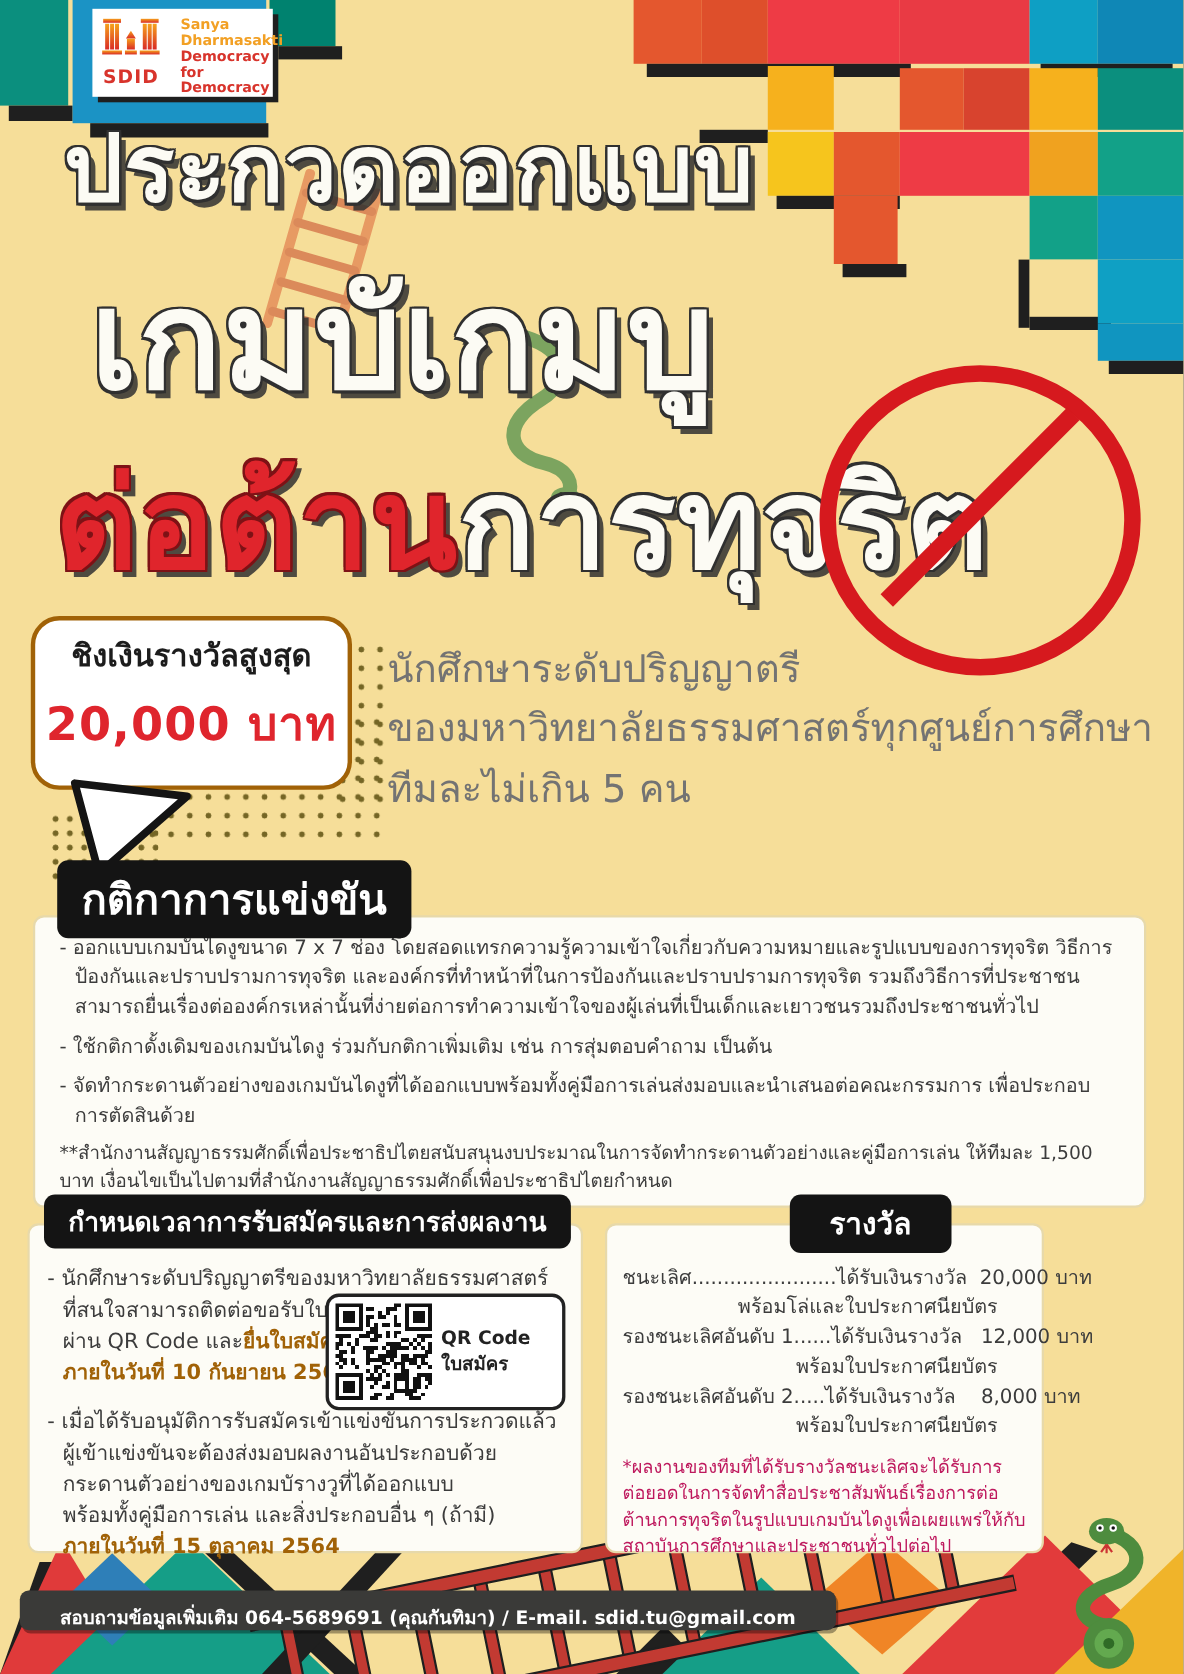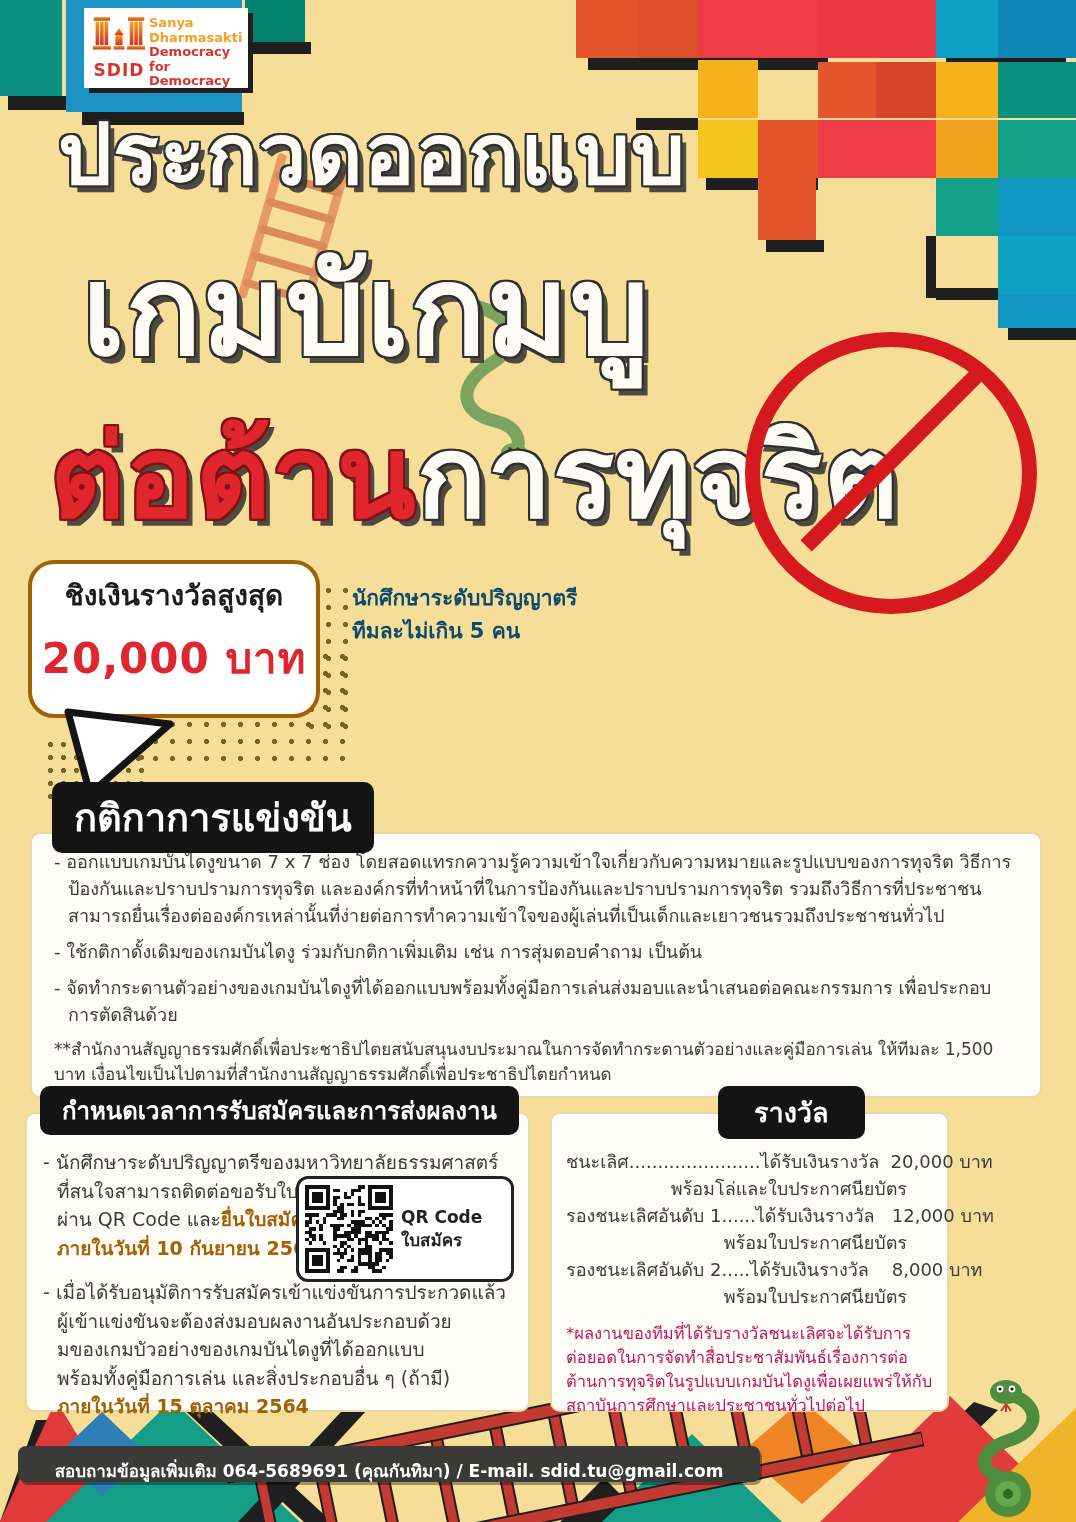--- a/index.html
+++ b/index.html
@@ -26,21 +26,21 @@
     background:#D6191E;transform:rotate(45deg);}
   
   .bubble{width:292px;height:158px;background:#fff;border:4px solid #a16207;border-radius:26px;
     z-index:2;text-align:center;box-sizing:border-box;padding-top:9px;}
   .bubble .lbl{font-size:28px;font-weight:bold;color:#1c1c1c;}
   .bubble .amt{font-size:42px;font-weight:bold;color:#DF252D;margin-top:8px;letter-spacing:1px;}
   .dots{background-image:radial-gradient(circle,#756625 2.4px,transparent 2.9px);
     background-size:17px 17px;z-index:1;}
   
   .qual-h{font-size:42px;font-weight:bold;color:#D6232B;}
-  .qual-l{font-size:21px;color:#0c4a6e;line-height:1.55;font-weight:bold;}
+  .qual-l{font-size:35px;color:#737373;line-height:1.55;font-weight:normal;}
   
   .rules-body{font-size:18px;color:#3C3C3C;line-height:1.5;}
   .rules-body .bullet{padding-left:14px;text-indent:-14px;margin-bottom:9px;}
   .rules-note{font-size:17px;color:#3C3C3C;line-height:1.45;margin-top:2px;}
   
   .sched-body{font-size:19px;color:#3C3C3C;line-height:1.5;}
   .b-cont{padding-left:14px;}
   .red{color:#a16207;font-weight:bold;}
   .qr-box{border:3px solid #222;border-radius:12px;background:#fff;display:flex;align-items:center;
     padding:6px;box-sizing:border-box;}
@@ -50,21 +50,21 @@
   .prize-main{white-space:nowrap;}
   .prize-extra{text-align:right;padding-right:30px;}
   .prize-note{font-size:16.5px;line-height:1.45;margin-top:12px;color:#be185d;}
   
   .contact-bar{background:#3A3A38;border-radius:8px;color:#fff;font-weight:bold;font-size:17px;
     text-align:center;line-height:50px;z-index:6;white-space:nowrap;box-shadow:2px 3px 0 rgba(0,0,0,.35);}
   
   .logo-box{background:#fff;box-shadow:5px 5px 0 #1F1F1F;z-index:2;display:flex;
     padding:6px 8px;box-sizing:border-box;}
   .logo-abbr{font-size:17px;font-weight:bold;color:#D8342C;letter-spacing:1px;text-align:center;line-height:1;}
-  .logo-lines{font-size:13px;font-weight:bold;line-height:1.12;margin-left:3px;margin-top:2px;}
+  .logo-lines{font-size:13px;font-weight:bold;line-height:1.12;margin-left:18px;margin-top:2px;}
   .logo-lines .o{color:#F2A024;}
   .logo-lines .r{color:#D8342C;}
 </style>
 </head>
 <body>
 
 <div class="poster">
 
   <div id="mosaic" class="abs" style="left:0;top:0;width:1076px;height:360px;z-index:1;">
       <div style="position:absolute;left:0px;top:0px;width:62px;height:96px;background:#0B8F7E"></div>
@@ -179,20 +179,21 @@
     <div class="amt">20,000 บาท</div>
   </div>
   <div class="abs" style="left:58px;top:708px;z-index:3;">
     <svg width="120" height="92" viewBox="0 0 120 92">
       <polygon points="10,4 112,16 32,86" fill="#fff" stroke="#141414" stroke-width="7" stroke-linejoin="round"></polygon>
     </svg>
   </div>
 
   <div class="abs" style="left:352px;top:572px;z-index:3;">
     <div class="qual-l" style="margin-top:10px;">นักศึกษาระดับปริญญาตรี</div>
+    <div class="qual-l">ของมหาวิทยาลัยธรรมศาสตร์ทุกศูนย์การศึกษา</div>
     <div class="qual-l">ทีมละไม่เกิน 5 คน</div>
   </div>
 
   <div class="abs banner" style="left:52px;top:782px;font-size:38px;z-index:5;">กติกาการแข่งขัน</div>
   <div class="abs card" style="left:30px;top:832px;width:1012px;min-height:248px;z-index:4;box-sizing:border-box;padding:14px 22px 10px;">
     <div class="rules-body">
       <div class="bullet">- ออกแบบเกมบันไดงูขนาด 7 x 7 ช่อง โดยสอดแทรกความรู้ความเข้าใจเกี่ยวกับความหมายและรูปแบบของการทุจริต วิธีการป้องกันและปราบปรามการทุจริต และองค์กรที่ทำหน้าที่ในการป้องกันและปราบปรามการทุจริต รวมถึงวิธีการที่ประชาชนสามารถยื่นเรื่องต่อองค์กรเหล่านั้นที่ง่ายต่อการทำความเข้าใจของผู้เล่นที่เป็นเด็กและเยาวชนรวมถึงประชาชนทั่วไป</div>
       <div class="bullet">- ใช้กติกาดั้งเดิมของเกมบันไดงู ร่วมกับกติกาเพิ่มเติม เช่น การสุ่มตอบคำถาม เป็นต้น</div>
       <div class="bullet">- จัดทำกระดานตัวอย่างของเกมบันไดงูที่ได้ออกแบบพร้อมทั้งคู่มือการเล่นส่งมอบและนำเสนอต่อคณะกรรมการ เพื่อประกอบการตัดสินด้วย</div>
     </div>
@@ -203,21 +204,21 @@
   <div class="abs card" style="left:25px;top:1112px;width:505px;height:300px;z-index:4;box-sizing:border-box;padding:34px 12px 10px 16px;">
     <div class="sched-body">
       <div>- นักศึกษาระดับปริญญาตรีของมหาวิทยาลัยธรรมศาสตร์</div>
       <div class="b-cont">ที่สนใจสามารถติดต่อขอรับใบสมัคร</div>
       <div class="b-cont"><span>ผ่าน QR Code และ</span><span class="red">ยื่นใบสมัคร</span></div>
       <div class="b-cont red">ภายในวันที่ 10 กันยายน 2564</div>
     </div>
     <div class="sched-body" style="margin-top:16px;">
       <div>- เมื่อได้รับอนุมัติการรับสมัครเข้าแข่งขันการประกวดแล้ว</div>
       <div class="b-cont">ผู้เข้าแข่งขันจะต้องส่งมอบผลงานอันประกอบด้วย</div>
-      <div class="b-cont">มของเกมบัวอย่างของเกมบันไดงูที่ได้ออกแบบ</div>
+      <div class="b-cont">กระดานตัวอย่างของเกมบัรางวูที่ได้ออกแบบ</div>
       <div class="b-cont">พร้อมทั้งคู่มือการเล่น และสิ่งประกอบอื่น ๆ (ถ้ามี)</div>
       <div class="b-cont red">ภายในวันที่ 15 ตุลาคม 2564</div>
     </div>
     <div class="abs qr-box" style="right:14px;top:62px;width:218px;height:106px;">
       <svg width="88" height="88" viewBox="0 0 25 25" style="shape-rendering:crispEdges;" id="qr-svg">
           <rect x="0" y="0" width="25" height="25" fill="#fff"></rect>
           <path d="M15 0h1v1h-1zM16 0h1v1h-1zM8 1h1v1h-1zM9 1h1v1h-1zM13 1h1v1h-1zM14 1h1v1h-1zM15 1h1v1h-1zM11 2h1v1h-1zM13 2h1v1h-1zM8 3h1v1h-1zM9 3h1v1h-1zM11 3h1v1h-1zM12 3h1v1h-1zM15 3h1v1h-1zM8 4h1v1h-1zM15 4h1v1h-1zM8 5h1v1h-1zM10 5h1v1h-1zM12 5h1v1h-1zM13 5h1v1h-1zM15 5h1v1h-1zM16 5h1v1h-1zM9 6h1v1h-1zM10 6h1v1h-1zM8 7h1v1h-1zM9 7h1v1h-1zM10 7h1v1h-1zM13 7h1v1h-1zM15 7h1v1h-1zM16 7h1v1h-1zM0 8h1v1h-1zM1 8h1v1h-1zM2 8h1v1h-1zM3 8h1v1h-1zM6 8h1v1h-1zM7 8h1v1h-1zM8 8h1v1h-1zM10 8h1v1h-1zM11 8h1v1h-1zM13 8h1v1h-1zM15 8h1v1h-1zM21 8h1v1h-1zM22 8h1v1h-1zM23 8h1v1h-1zM24 8h1v1h-1zM1 9h1v1h-1zM5 9h1v1h-1zM9 9h1v1h-1zM10 9h1v1h-1zM17 9h1v1h-1zM18 9h1v1h-1zM20 9h1v1h-1zM22 9h1v1h-1zM0 10h1v1h-1zM1 10h1v1h-1zM3 10h1v1h-1zM5 10h1v1h-1zM13 10h1v1h-1zM14 10h1v1h-1zM15 10h1v1h-1zM16 10h1v1h-1zM19 10h1v1h-1zM21 10h1v1h-1zM24 10h1v1h-1zM0 11h1v1h-1zM4 11h1v1h-1zM7 11h1v1h-1zM8 11h1v1h-1zM9 11h1v1h-1zM10 11h1v1h-1zM12 11h1v1h-1zM14 11h1v1h-1zM15 11h1v1h-1zM16 11h1v1h-1zM17 11h1v1h-1zM18 11h1v1h-1zM20 11h1v1h-1zM22 11h1v1h-1zM24 11h1v1h-1zM1 12h1v1h-1zM2 12h1v1h-1zM4 12h1v1h-1zM8 12h1v1h-1zM9 12h1v1h-1zM13 12h1v1h-1zM14 12h1v1h-1zM15 12h1v1h-1zM23 12h1v1h-1zM24 12h1v1h-1zM0 13h1v1h-1zM1 13h1v1h-1zM8 13h1v1h-1zM11 13h1v1h-1zM12 13h1v1h-1zM13 13h1v1h-1zM14 13h1v1h-1zM15 13h1v1h-1zM17 13h1v1h-1zM18 13h1v1h-1zM20 13h1v1h-1zM21 13h1v1h-1zM22 13h1v1h-1zM23 13h1v1h-1zM1 14h1v1h-1zM2 14h1v1h-1zM4 14h1v1h-1zM8 14h1v1h-1zM9 14h1v1h-1zM10 14h1v1h-1zM11 14h1v1h-1zM12 14h1v1h-1zM14 14h1v1h-1zM17 14h1v1h-1zM18 14h1v1h-1zM19 14h1v1h-1zM20 14h1v1h-1zM22 14h1v1h-1zM0 15h1v1h-1zM2 15h1v1h-1zM4 15h1v1h-1zM8 15h1v1h-1zM12 15h1v1h-1zM13 15h1v1h-1zM15 15h1v1h-1zM16 15h1v1h-1zM17 15h1v1h-1zM19 15h1v1h-1zM20 15h1v1h-1zM22 15h1v1h-1zM23 15h1v1h-1zM1 16h1v1h-1zM5 16h1v1h-1zM10 16h1v1h-1zM11 16h1v1h-1zM15 16h1v1h-1zM17 16h1v1h-1zM21 16h1v1h-1zM24 16h1v1h-1zM8 17h1v1h-1zM10 17h1v1h-1zM12 17h1v1h-1zM17 17h1v1h-1zM18 17h1v1h-1zM9 18h1v1h-1zM11 18h1v1h-1zM13 18h1v1h-1zM15 18h1v1h-1zM16 18h1v1h-1zM17 18h1v1h-1zM18 18h1v1h-1zM21 18h1v1h-1zM22 18h1v1h-1zM23 18h1v1h-1zM24 18h1v1h-1zM8 19h1v1h-1zM9 19h1v1h-1zM10 19h1v1h-1zM11 19h1v1h-1zM15 19h1v1h-1zM16 19h1v1h-1zM17 19h1v1h-1zM18 19h1v1h-1zM20 19h1v1h-1zM21 19h1v1h-1zM23 19h1v1h-1zM24 19h1v1h-1zM10 20h1v1h-1zM13 20h1v1h-1zM15 20h1v1h-1zM18 20h1v1h-1zM20 20h1v1h-1zM21 20h1v1h-1zM24 20h1v1h-1zM9 21h1v1h-1zM12 21h1v1h-1zM13 21h1v1h-1zM15 21h1v1h-1zM18 21h1v1h-1zM20 21h1v1h-1zM21 21h1v1h-1zM23 21h1v1h-1zM15 22h1v1h-1zM16 22h1v1h-1zM17 22h1v1h-1zM18 22h1v1h-1zM19 22h1v1h-1zM20 22h1v1h-1zM10 23h1v1h-1zM11 23h1v1h-1zM14 23h1v1h-1zM18 23h1v1h-1zM19 23h1v1h-1zM22 23h1v1h-1zM9 24h1v1h-1zM10 24h1v1h-1zM13 24h1v1h-1zM14 24h1v1h-1zM19 24h1v1h-1zM20 24h1v1h-1zM21 24h1v1h-1z" fill="#111"></path>
           <g fill="none" stroke="#111" stroke-width="1">
             <rect x="0.5" y="0.5" width="6" height="6"></rect>
             <rect x="18.5" y="0.5" width="6" height="6"></rect>

